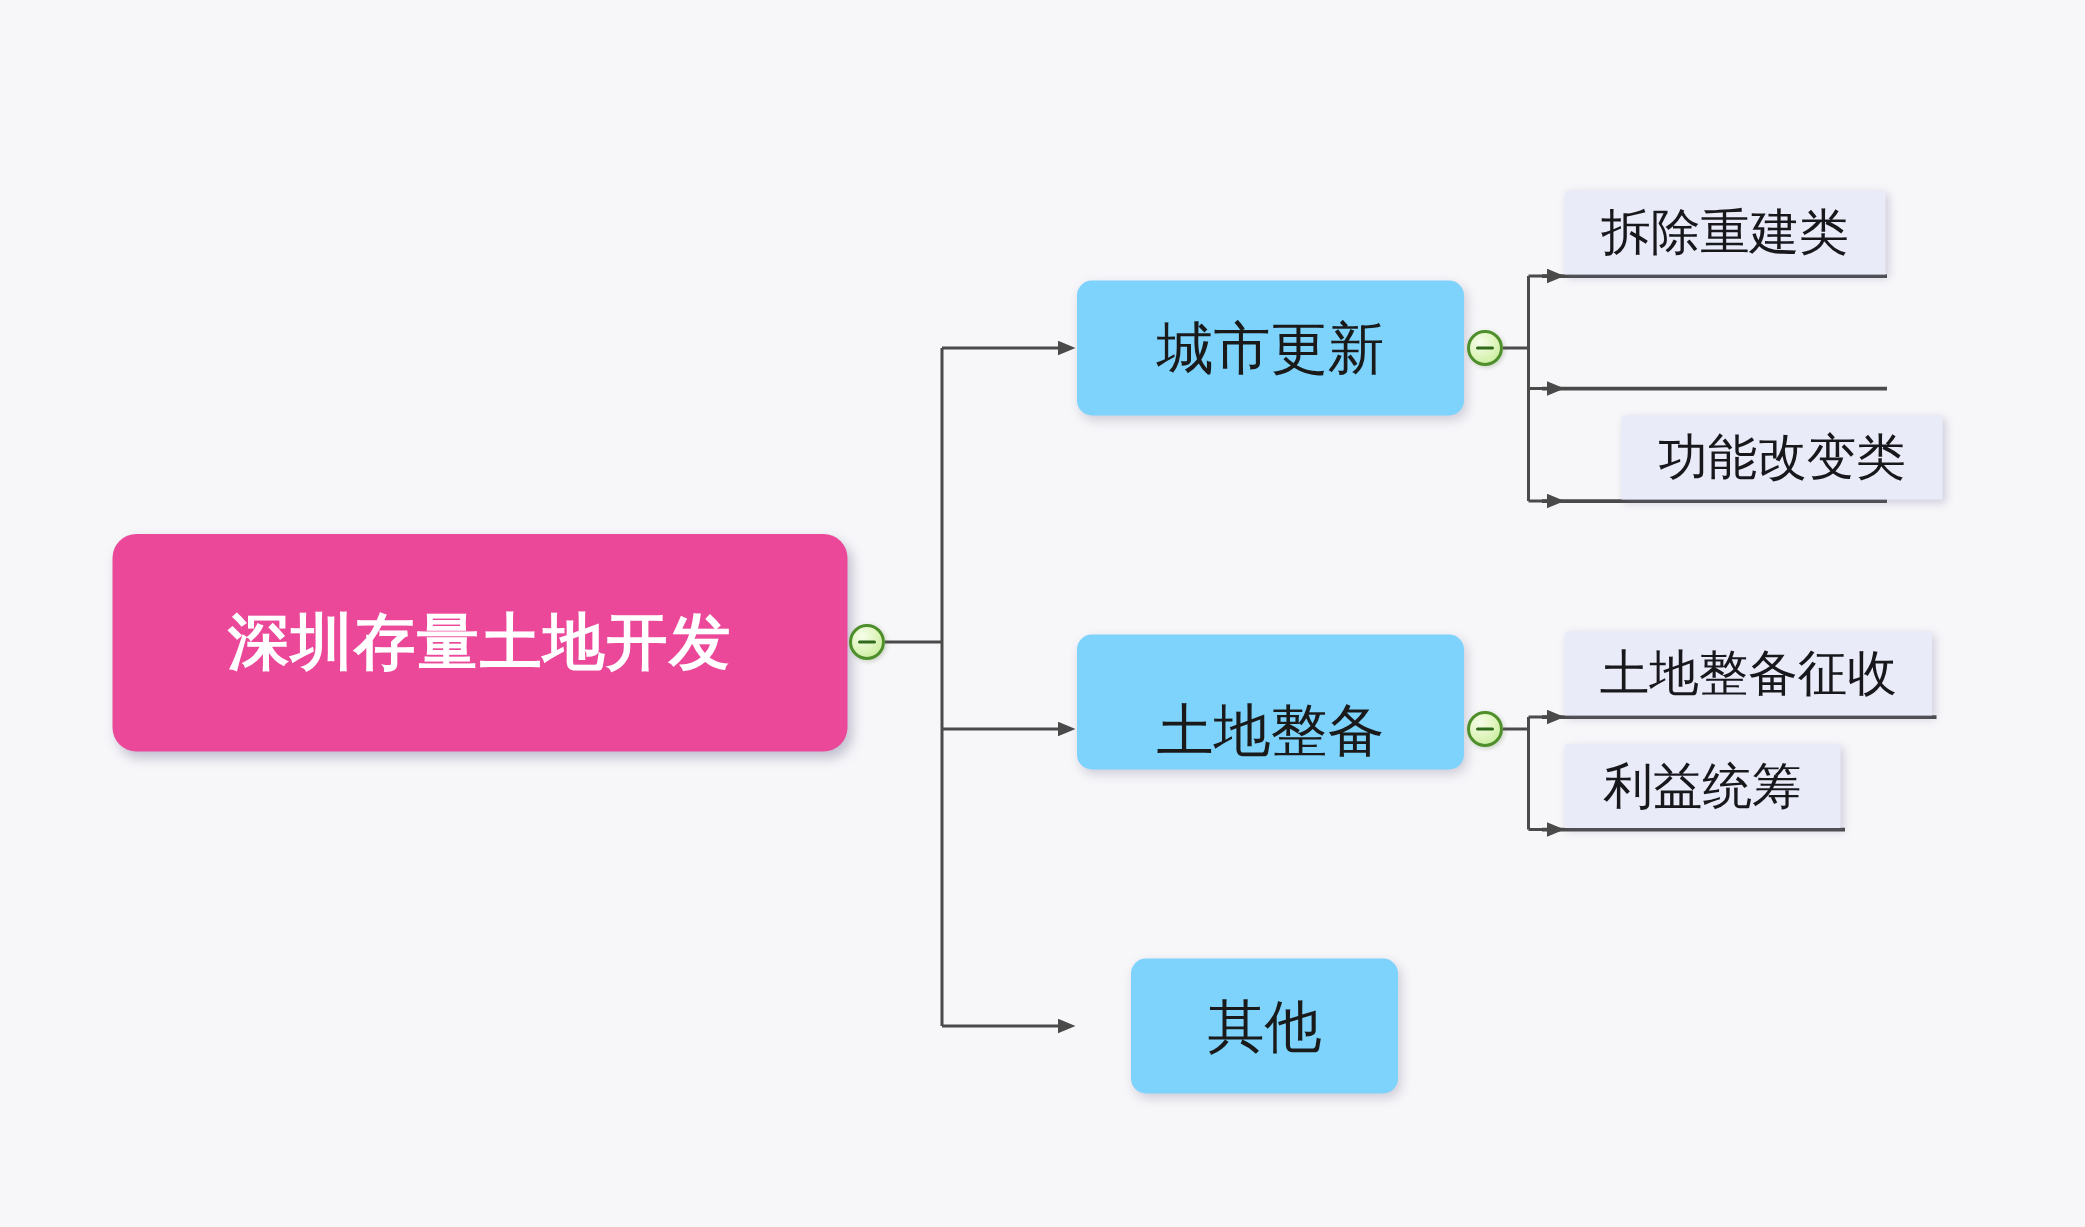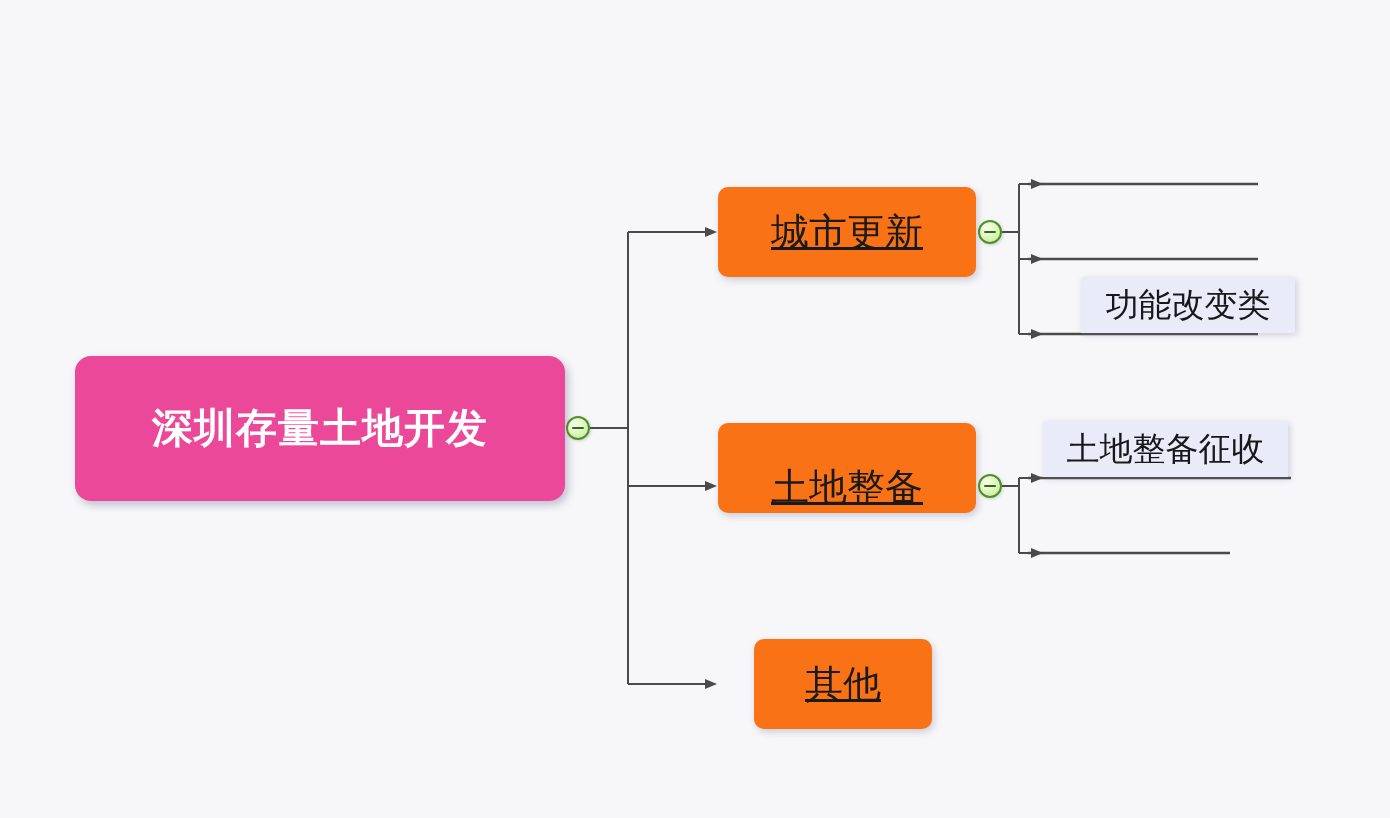--- a/index.html
+++ b/index.html
@@ -37,26 +37,25 @@
     height: 145px;
     background: #ec4899;
     border-radius: 16px;
     color: #ffffff;
     font-size: 41px;
     font-weight: 600;
     letter-spacing: 1px;
     box-shadow: 3px 4px 8px rgba(90, 90, 130, 0.35);
   }
   .node-branch {
-    background: #f97316;
+    background: #7dd3fc;
     border-radius: 10px;
     color: #1a1a1a;
     font-size: 38px;
     box-shadow: 2px 3px 7px rgba(110, 110, 140, 0.30);
-    text-decoration: underline;
   }
   .branch-urban  { left: 718px; top: 187px; width: 258px; height: 90px; }
   .branch-land   { left: 718px; top: 423px; width: 258px; height: 90px; align-items: flex-end; }
   .branch-other  { left: 754px; top: 639px; width: 178px; height: 90px; }
   .node-leaf {
     background: #e9ebf8;
     border-radius: 3px 3px 0 0;
     color: #17171c;
     font-size: 33px;
     box-shadow: 2px 2px 6px rgba(110, 110, 150, 0.28);
@@ -134,26 +133,32 @@
   <div class="node node-branch branch-urban">
     <span class="label">城市更新</span>
   </div>
   <div class="node node-branch branch-land">
     <span class="label">土地整备</span>
   </div>
   <div class="node node-branch branch-other">
     <span class="label">其他</span>
   </div>
 
+  <div class="node node-leaf leaf-1">
+    <span class="label">拆除重建类</span>
+  </div>
   <div class="node node-leaf leaf-3">
     <span class="label">功能改变类</span>
   </div>
 
   <div class="node node-leaf leaf-4">
     <span class="label">土地整备征收</span>
+  </div>
+  <div class="node node-leaf leaf-5">
+    <span class="label">利益统筹</span>
   </div>
 
   <div class="collapse collapse-root">
     <div class="minus"></div>
   </div>
   <div class="collapse collapse-urban">
     <div class="minus"></div>
   </div>
   <div class="collapse collapse-land">
     <div class="minus"></div>

